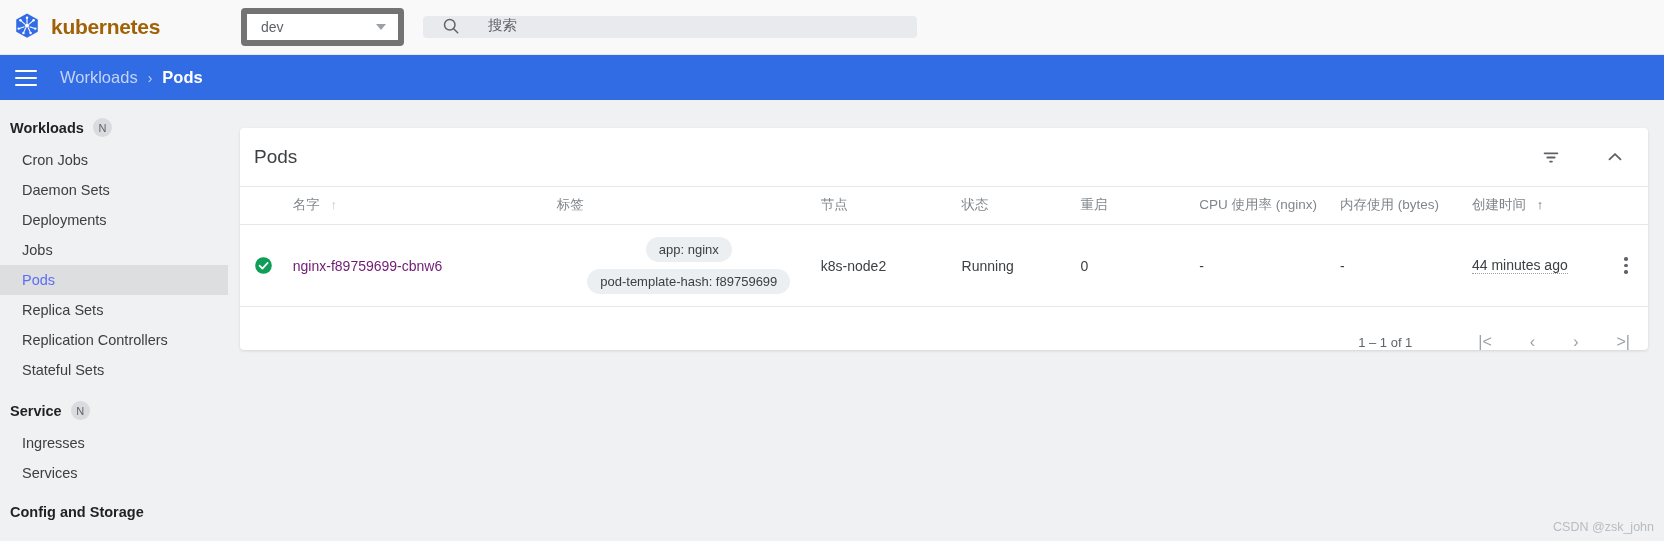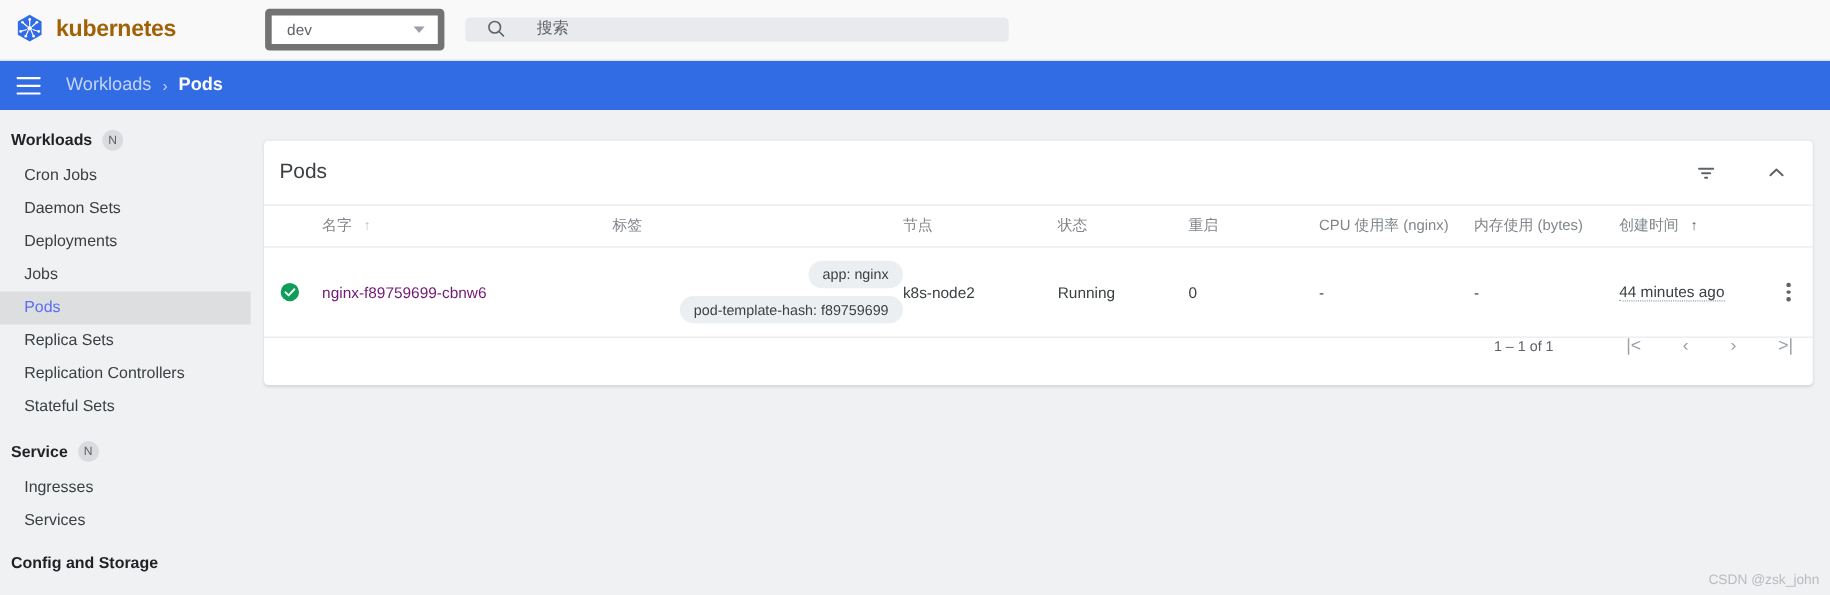--- a/index.html
+++ b/index.html
@@ -141,32 +141,32 @@
   .sort-arrow.on { color: #5f6368; }
 
   tbody td {
     font-size: 14px; color: #3c4043;
     padding: 12px 0; vertical-align: middle;
     border-top: 1px solid #e5e7e9;
   }
   .status-cell { width: 48px; padding-left: 14px !important; }
   .check-ico { width: 19px; height: 19px; display: block; }
   .podlink { color: #701a75; font-size: 14px; cursor: pointer; }
-  .chips { display: flex; flex-direction: column; gap: 7px; align-items: flex-end; }
+  .chips { display: flex; flex-direction: column; gap: 7px; align-items: center; }
   .chip {
     background: #eceff1; border-radius: 13px;
     padding: 5px 13px; font-size: 13px; color: #3c4043;
     white-space: nowrap;
   }
   .agecell { border-bottom: 1px dotted #9aa0a6; display: inline-block; cursor: pointer; }
   .kebab { display: flex; flex-direction: column; gap: 3px; align-items: center; cursor: pointer; }
   .kebab i { width: 3.5px; height: 3.5px; border-radius: 50%; background: #5f6368; display: block; }
 
   .pager {
-    height: 44px; display: flex; align-items: flex-start; justify-content: flex-end;
+    height: 44px; display: flex; align-items: flex-end; justify-content: flex-end;
     border-top: 1px solid #e5e7e9;
     padding-right: 18px; gap: 38px;
   }
   .pager-label { font-size: 13px; color: #5f6368; margin-right: 28px; }
   .pg-btn { color: #9aa0a6; font-size: 16px; cursor: pointer; line-height: 1; }
 
   .watermark {
     position: absolute; right: 10px; bottom: 7px;
     font-size: 12.5px; color: #b9bcc0;
   }

